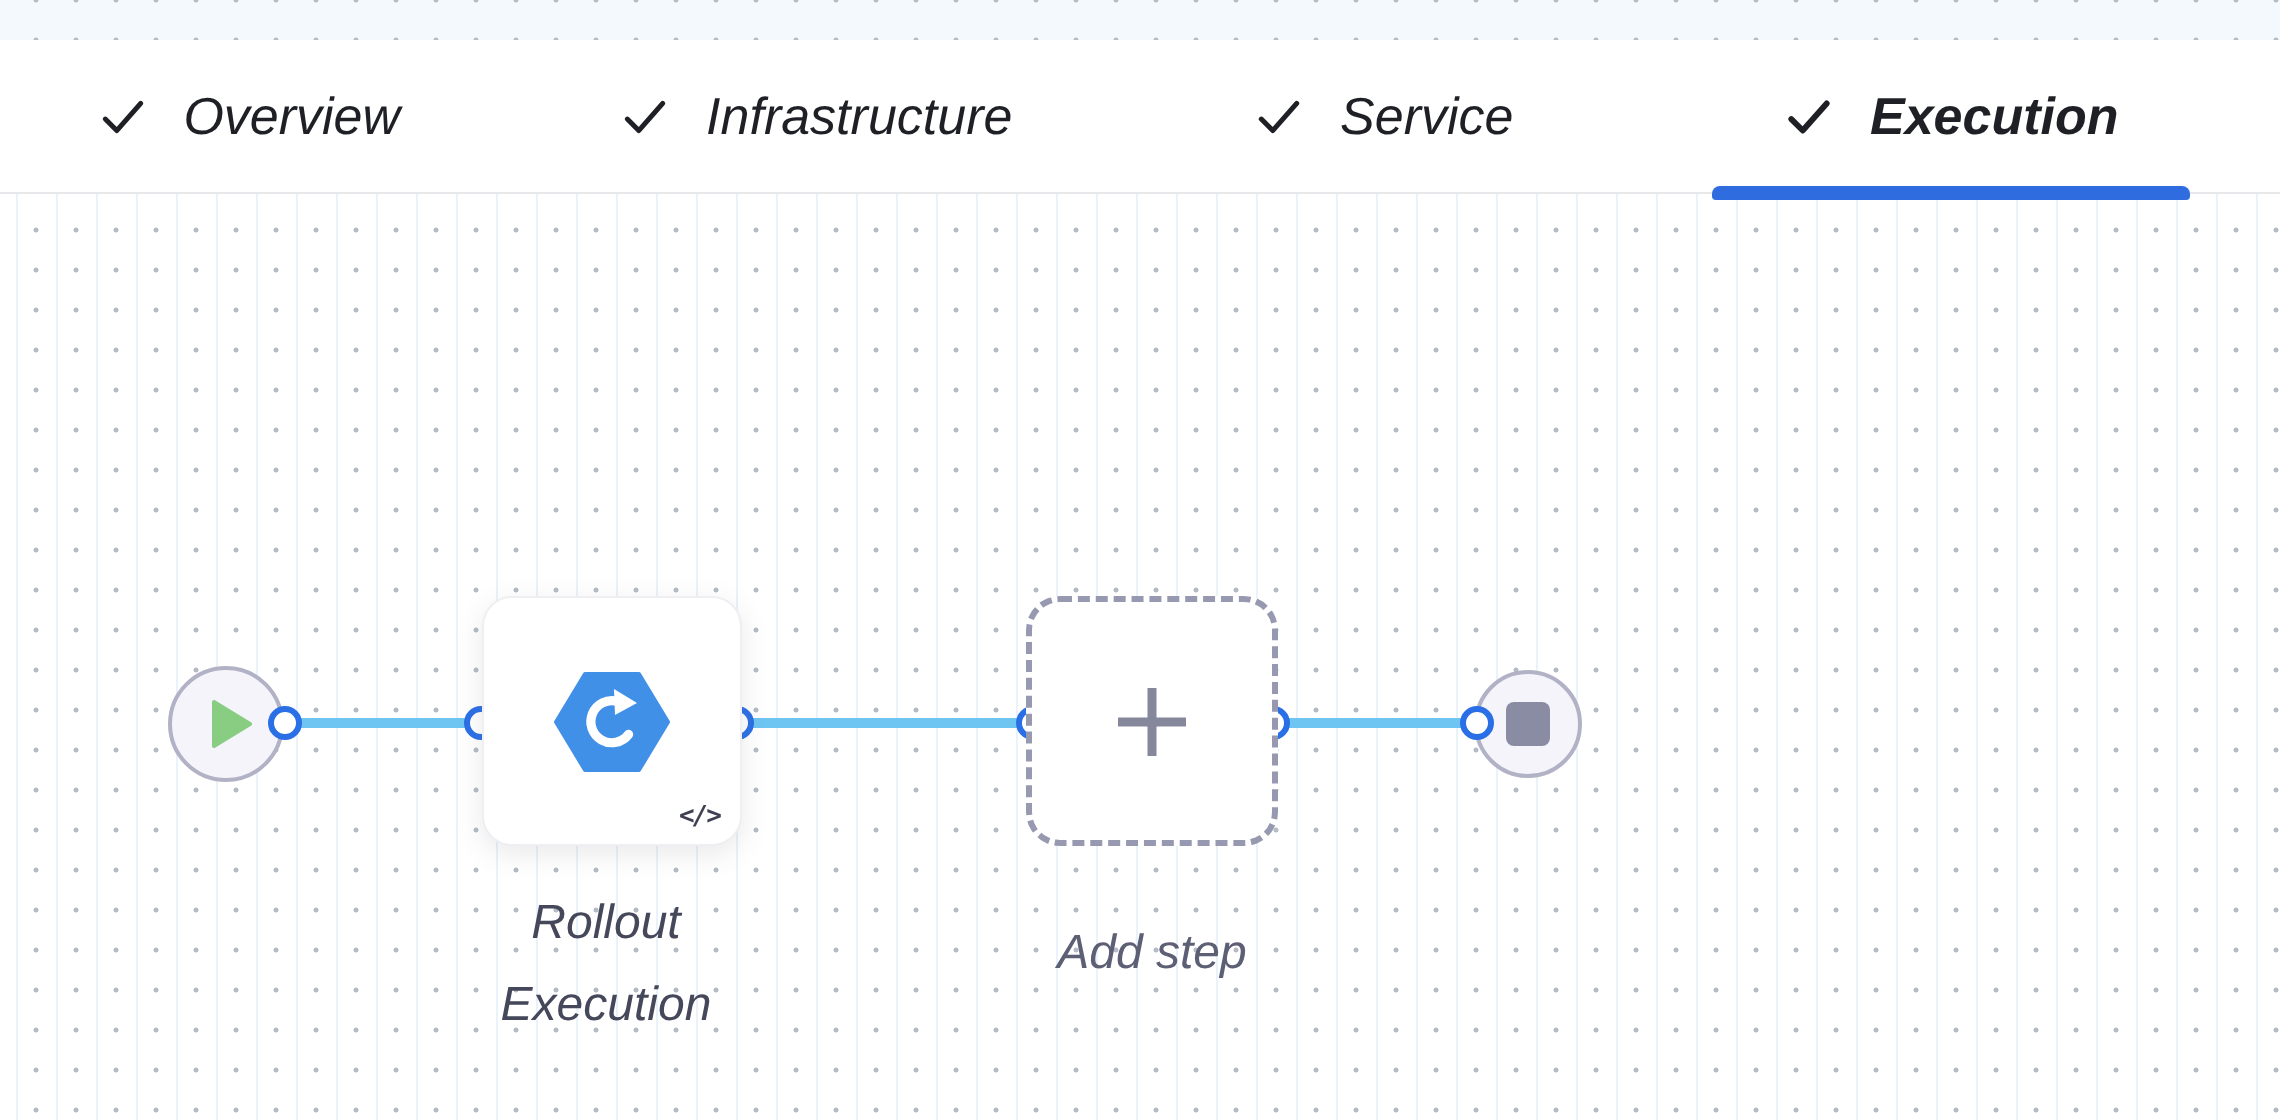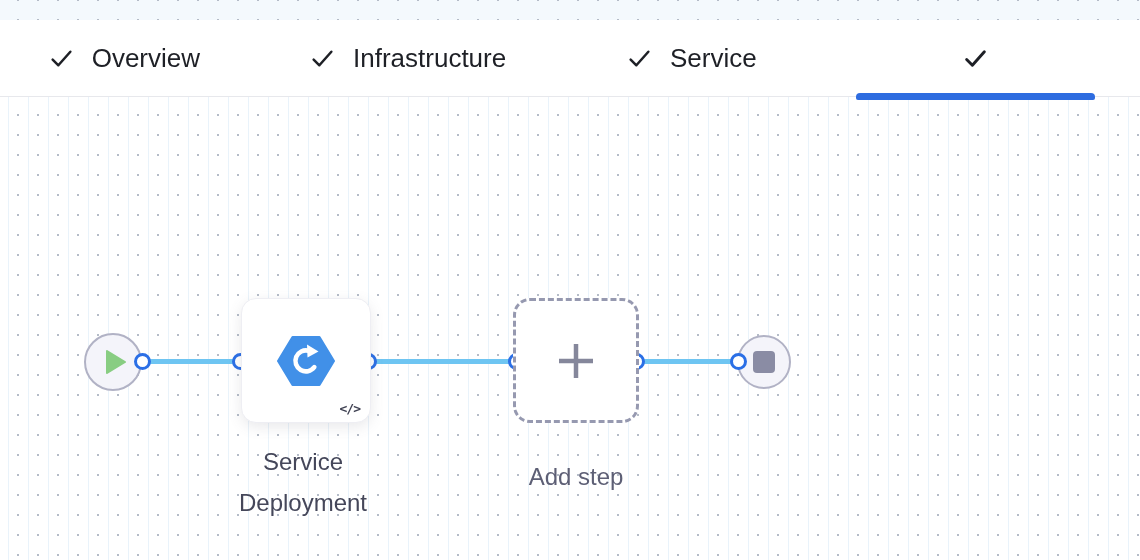--- a/index.html
+++ b/index.html
@@ -1,21 +1,21 @@
 <!DOCTYPE html>
 <html><head>
 <meta charset="utf-8">
 <style>
   * { margin: 0; padding: 0; box-sizing: border-box; }
   html, body {
     width: 1140px; height: 560px; overflow: hidden;
     font-family: "Liberation Sans", "DejaVu Sans", sans-serif;
     background: #ffffff;
   }
-  .page { position: relative; width: 1140px; height: 560px; }
+  .page { position: relative; width: 1140px; height: 560px; font-style: italic; }
 
   
   .top-strip {
     position: absolute; left: 0; top: 0; width: 1140px; height: 20px;
     background-color: #f4f9fd;
     background-image: radial-gradient(circle, #b5bcc8 1.1px, rgba(0,0,0,0) 1.4px);
     background-size: 20px 20px;
     background-position: 8px 10px;
   }
 
@@ -148,20 +148,21 @@
       <svg class="check" width="25" height="25" viewBox="0 0 24 24">
         <path d="M3.5 13 L9 18.5 L20.5 5.5" fill="none" stroke="#1e2026" stroke-width="2.4" stroke-linecap="round" stroke-linejoin="round"></path>
       </svg>
       <span>Service</span>
     </div>
 
     <div class="tab active">
       <svg class="check" width="25" height="25" viewBox="0 0 24 24">
         <path d="M3.5 13 L9 18.5 L20.5 5.5" fill="none" stroke="#1e2026" stroke-width="2.8" stroke-linecap="round" stroke-linejoin="round"></path>
       </svg>
+      <span>Execution</span>
       <div class="tab-underline"></div>
     </div>
 
   </div>
 
   <div class="canvas">
 
     <div class="terminal start">
       <svg class="play-svg" width="20" height="24" viewBox="0 0 20 24">
         <path d="M1 1 L19 12 L1 23 Z" fill="#88cd82" stroke="#88cd82" stroke-width="2" stroke-linejoin="round"></path>
@@ -192,17 +193,17 @@
       <div class="stop-square"></div>
     </div>
 
     <div class="port p1"></div>
     <div class="port p2"></div>
     <div class="port p3"></div>
     <div class="port p4"></div>
     <div class="port p5"></div>
     <div class="port p6"></div>
 
-    <div class="node-label rollout">Service Deployment</div>
+    <div class="node-label rollout">Rollout Execution</div>
     <div class="node-label addstep">Add step</div>
 
   </div>
 </div>
 
 </body></html>

